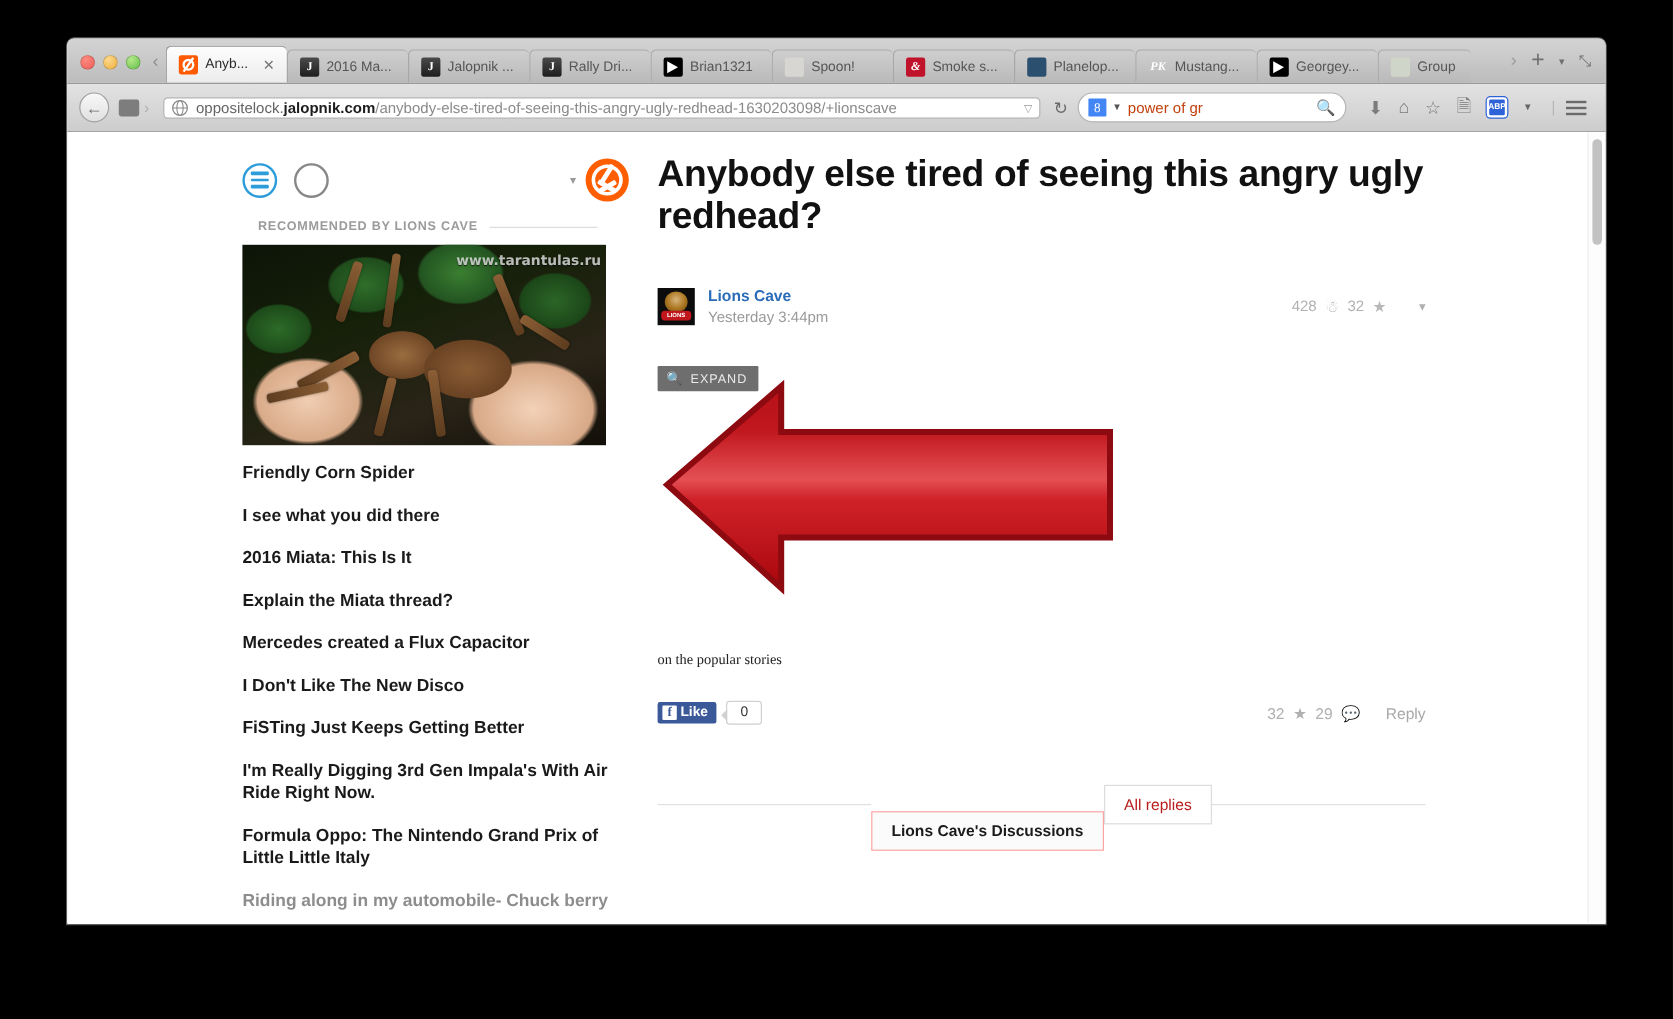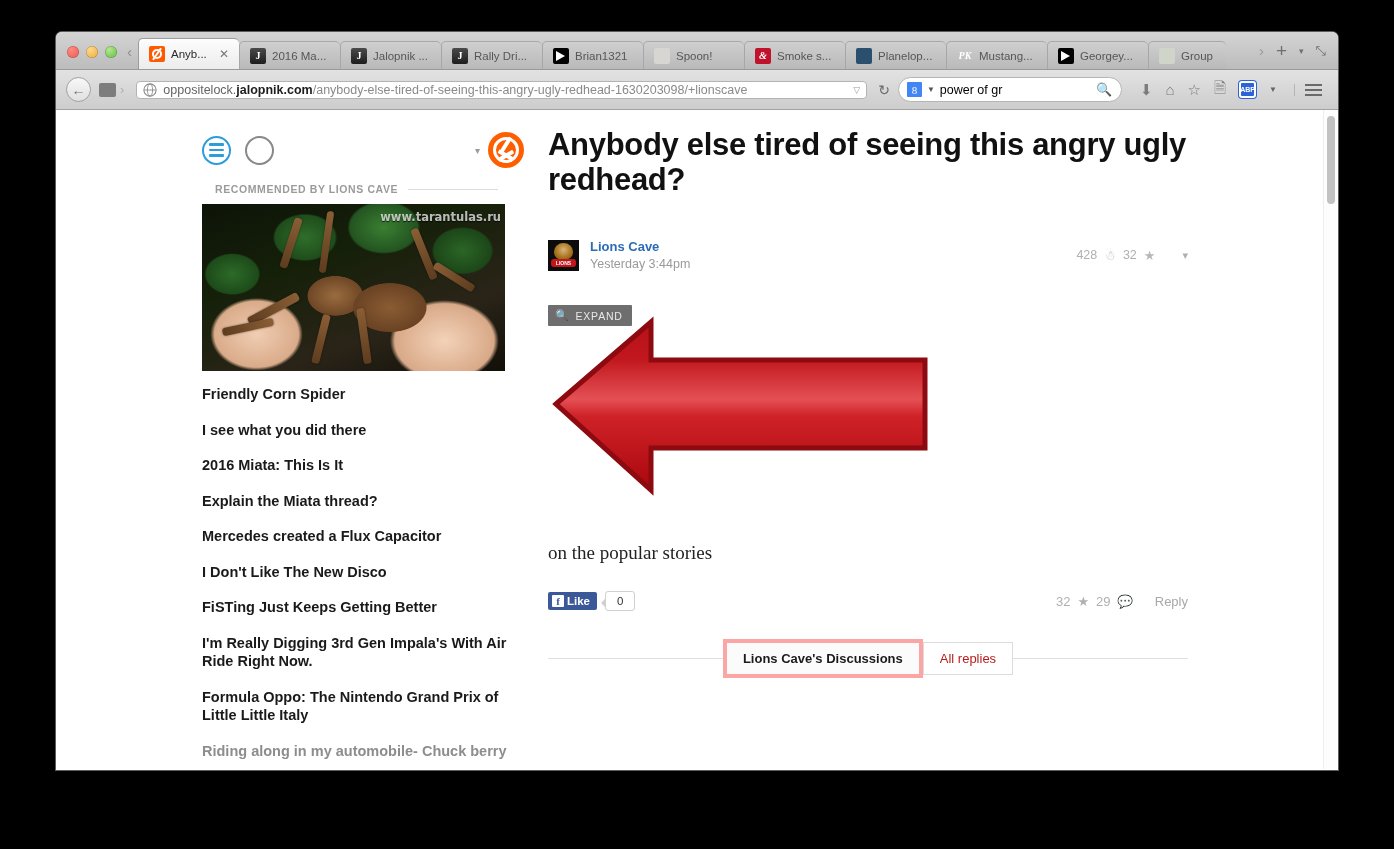--- a/index.html
+++ b/index.html
@@ -150,21 +150,21 @@
     display: flex; align-items: center;
     padding: 0 8px; gap: 5px;
     font-size: 12.5px;
   }
   .g-badge {
     width: 15px; height: 15px; background: #4285f4; color: #fff;
     font-size: 11px; font-family: "Liberation Serif", serif;
     display:flex; align-items:center; justify-content:center; border-radius: 1px;
   }
   .search-caret { font-size: 8px; color: #555; }
-  .search-val { flex: 1; color: #000000; }
+  .search-val { flex: 1; color: #c2410c; }
   .mag { color: #6a6a6a; font-size: 13px; }
 
   .navicons { display: flex; align-items: center; gap: 13px; padding: 0 6px 0 10px; color: #7c7c7c; font-size: 15px; }
   .abp { width: 17px; height: 17px; background: #2d62d8; border-radius: 3px; color: #fff;
          font-size: 7px; font-weight: bold; display:flex; align-items:center; justify-content:center;
          border: 2px solid #fff; box-shadow: 0 0 0 1px #2d62d8; }
   .hamburger { display: flex; flex-direction: column; gap: 3px; padding-left: 10px; border-left: 1px solid #b6b6b6; margin-left: 4px; }
   .hamburger span { display: block; width: 17px; height: 2px; background: #6a6a6a; }
 
   
@@ -271,21 +271,21 @@
     background: #6e6e6e; color: #e9e9e9;
     padding: 4px 9px 4px 7px;
     font-size: 10.5px; letter-spacing: .8px;
     margin-top: 34px; border-radius: 1px;
   }
   .expand-btn .mg { font-size: 11px; }
 
   .arrow-wrap { position: relative; height: 200px; margin-top: -12px; }
   .caption {
     font-family: "Liberation Serif", serif;
-    font-size: 19px; color: #232323; margin-top: 28px;
+    font-size: 12px; color: #232323; margin-top: 28px;
   }
   .likebar { display: flex; align-items: center; margin-top: 27px; position: relative; }
   .fb-like {
     display: flex; align-items: center; gap: 3px;
     background: #3b5998; color: #fff; font-weight: bold;
     font-size: 11.5px; padding: 3px 7px 3px 4px; border-radius: 2px;
   }
   .fb-f {
     width: 12px; height: 12px; background: #fff; color: #3b5998;
     font-family: "Liberation Serif", serif; font-weight: bold;
@@ -303,22 +303,23 @@
   .reply-stats { margin-left: auto; display: flex; align-items: center; gap: 7px; color: #b0b0b0; font-size: 13px; }
   .reply-stats .lnk { color: #a8a8a8; margin-left: 14px; }
 
   .tabs-row { display: flex; align-items: center; margin-top: 28px; }
   .tabs-row .rule { flex: 1; height: 1px; background: #e0e0e0; }
   .pilltab {
     font-size: 13px; padding: 8px 16px;
     border: 1px solid #dcdcdc; background: #fff; color: #b91c1c;
   }
   .pilltab.active {
-    border: 4px solid #fca5a5; color: #1b1b1b; font-weight: bold;
+    border: 1px solid #fca5a5; color: #1b1b1b; font-weight: bold;
     background: #fbfbfb;
+    margin-top: 44px;
   }
 </style>
 </head>
 <body>
 
 <div class="window">
 
   <div class="tabstrip">
     <div class="traffic">
       <span class="dot red"></span>

